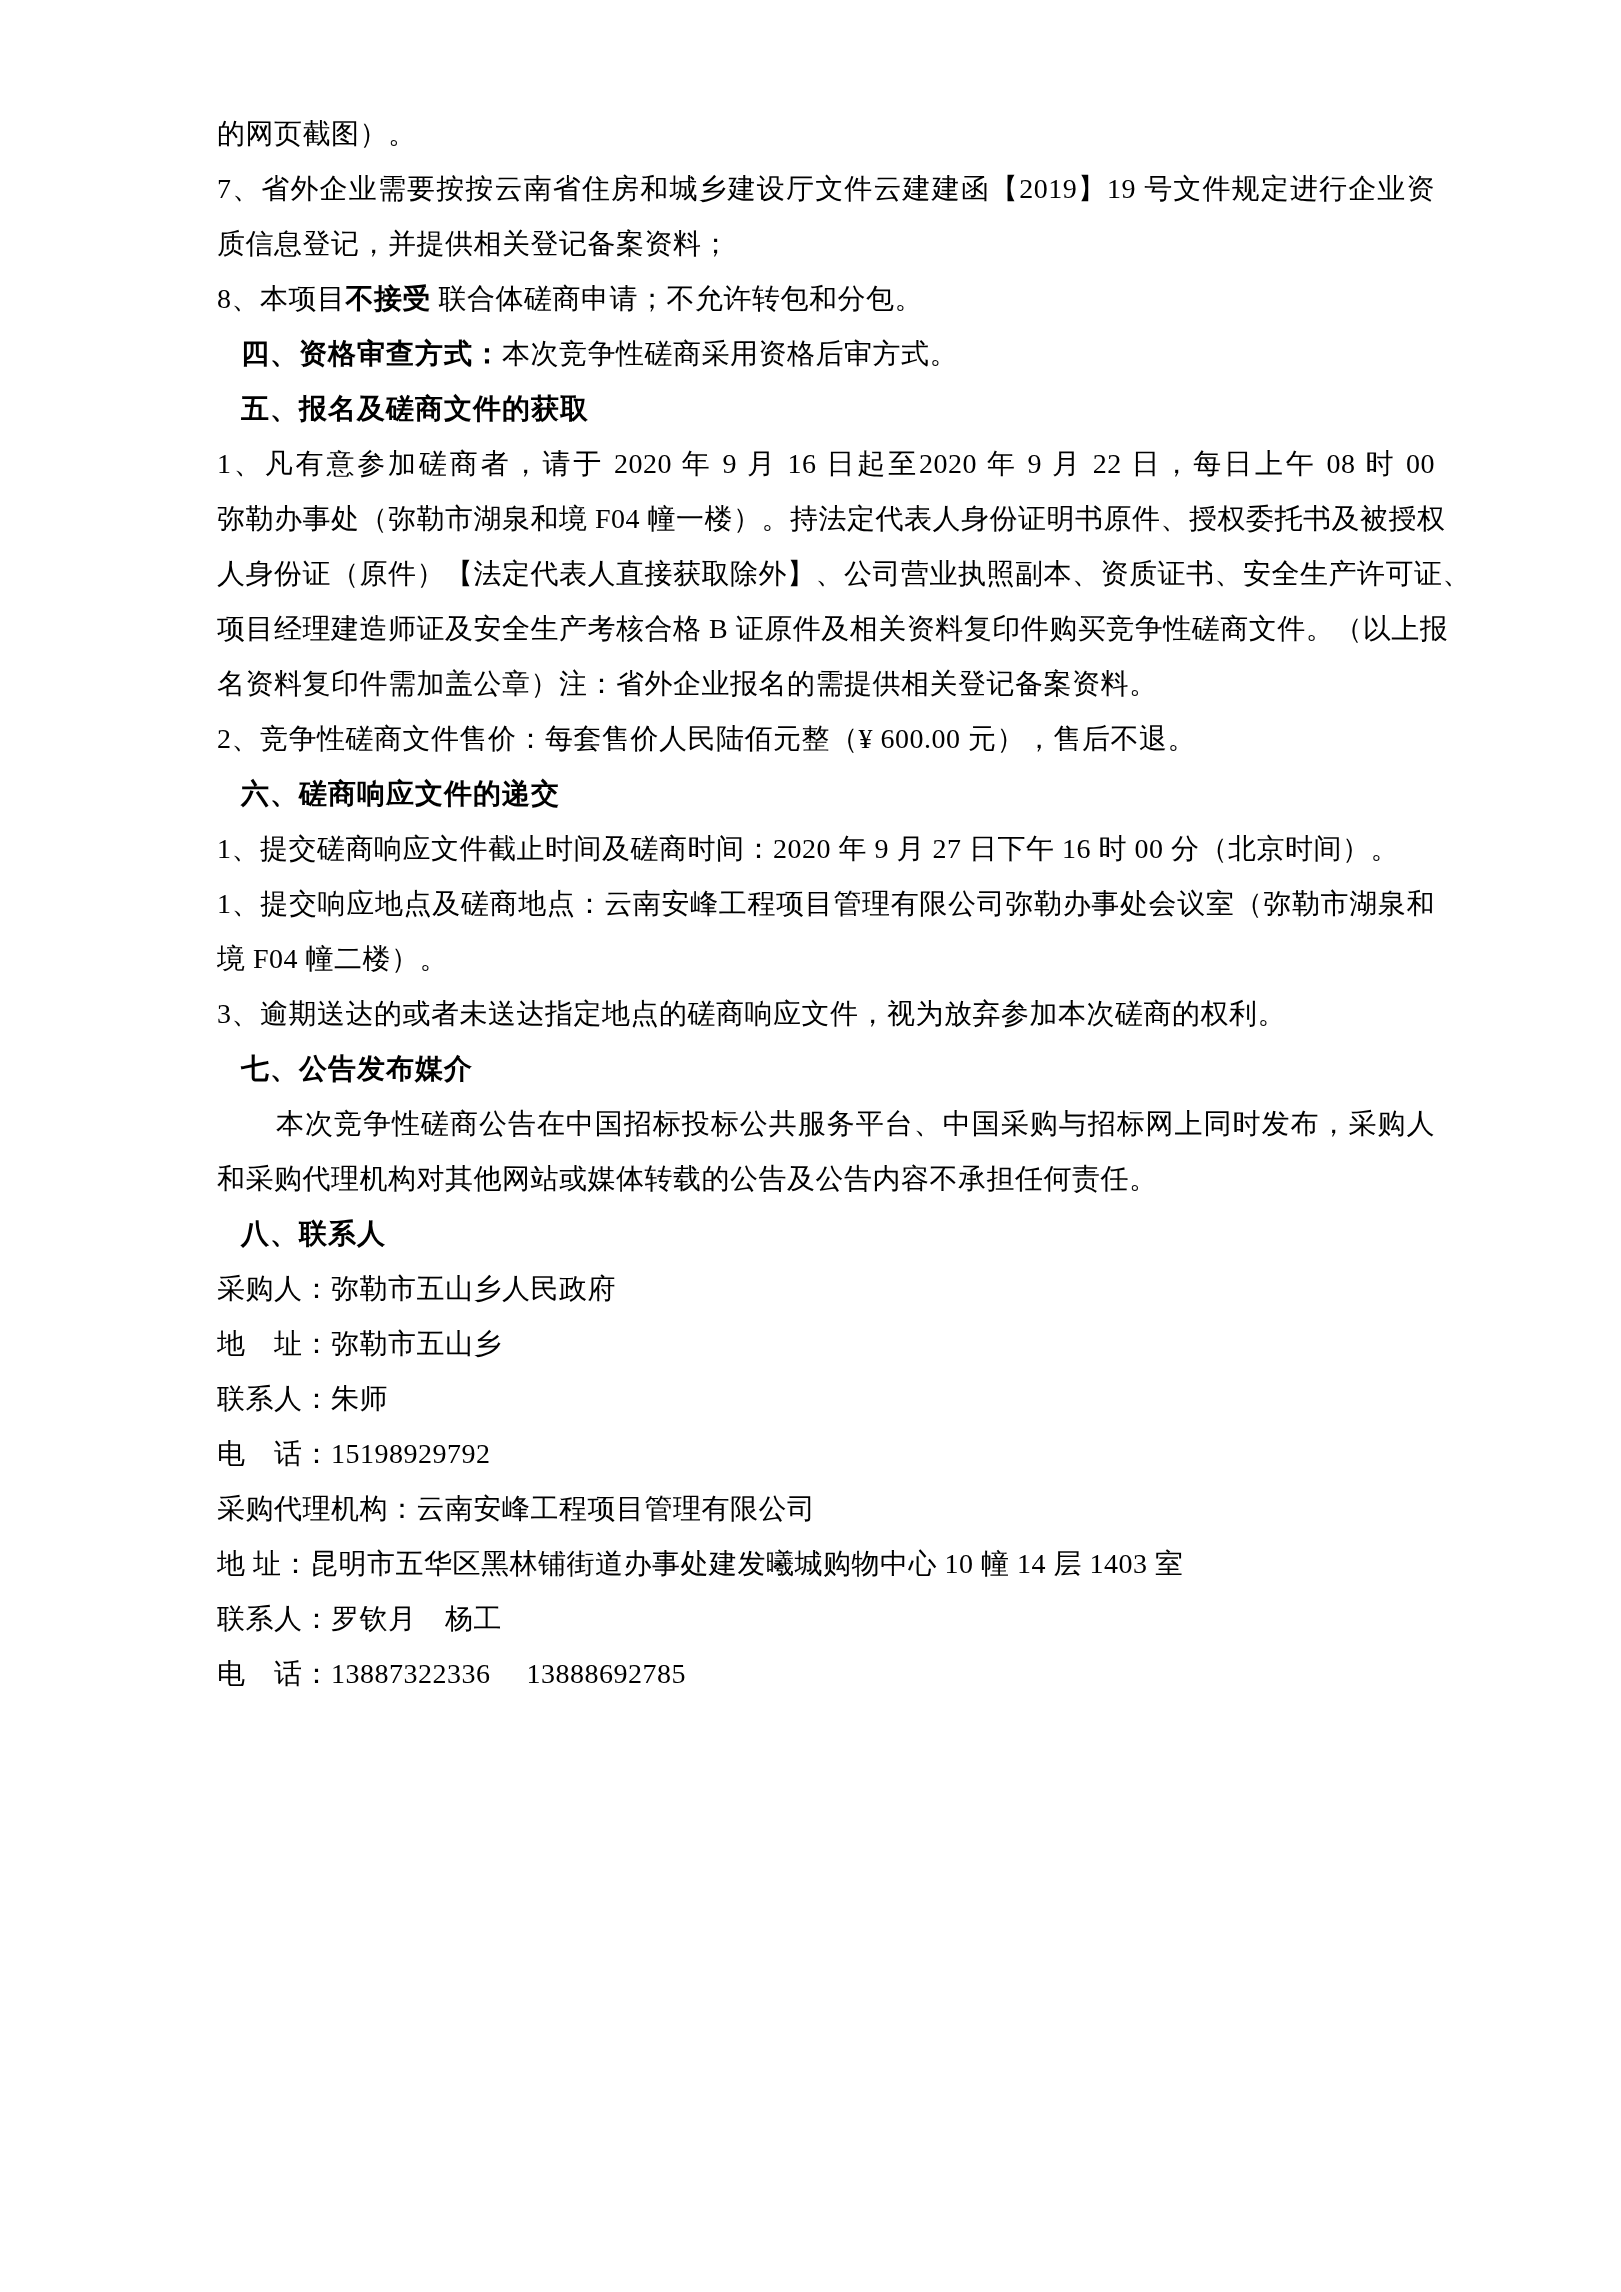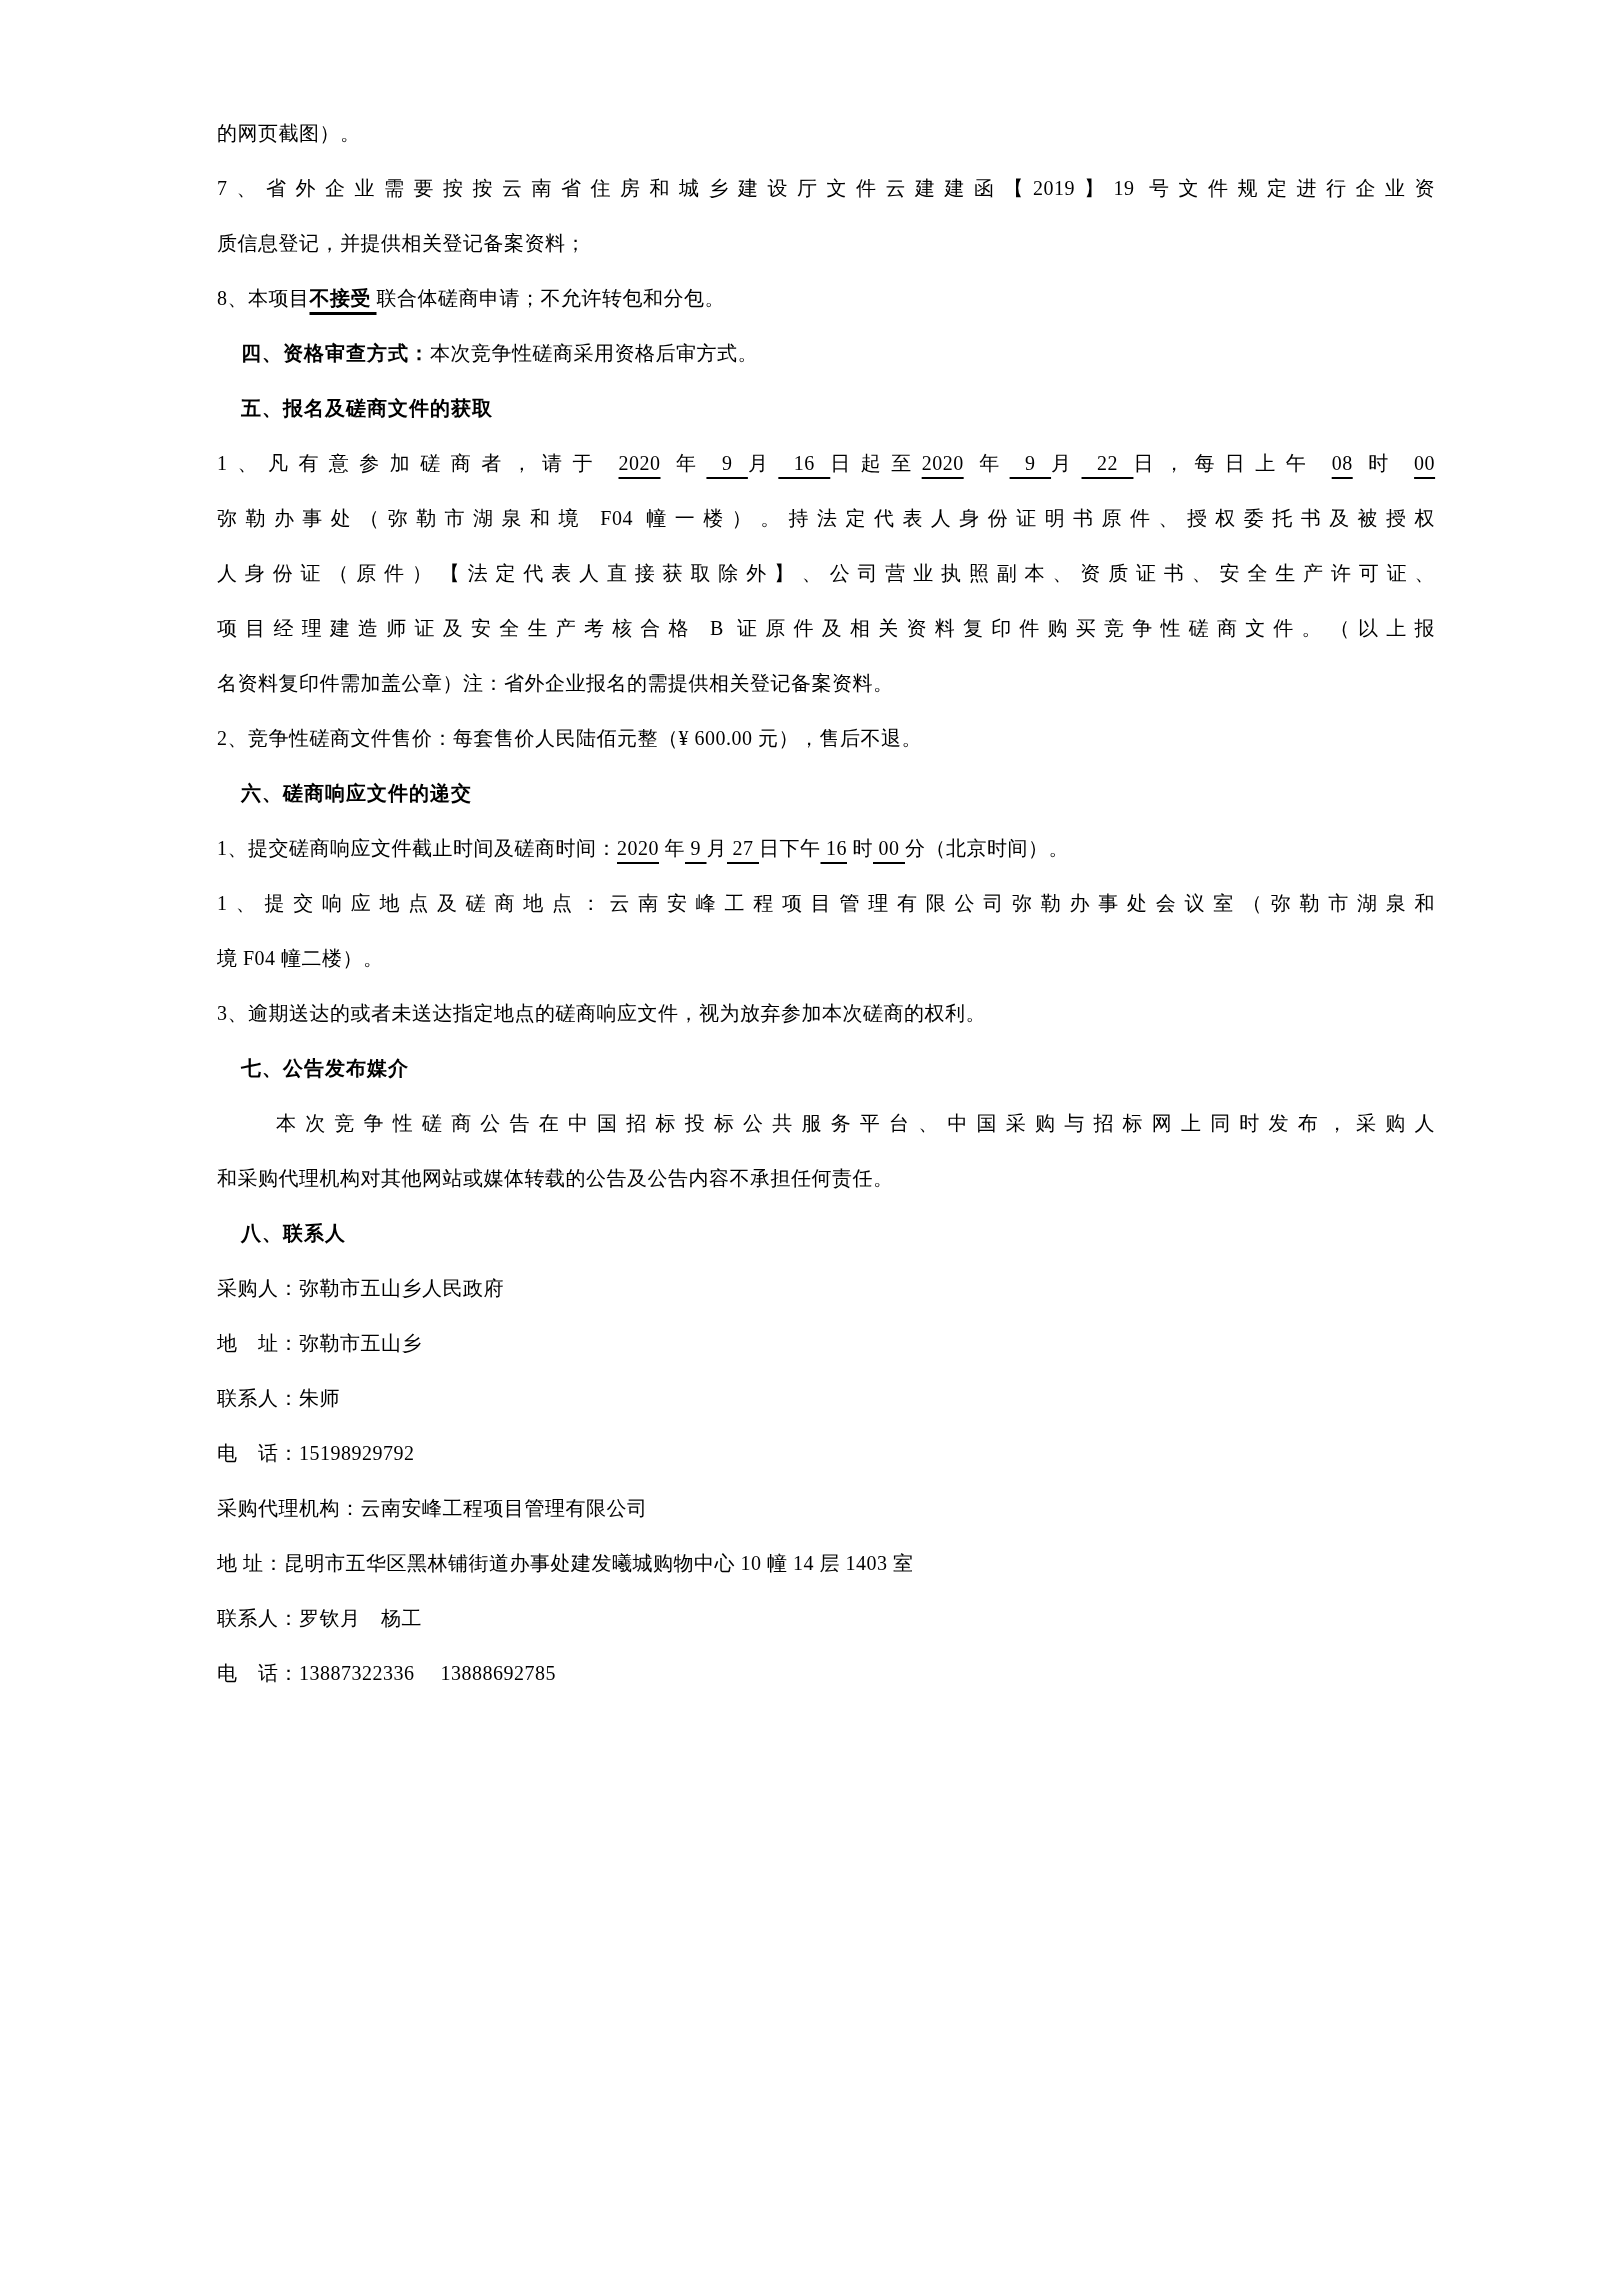--- a/index.html
+++ b/index.html
@@ -18,21 +18,21 @@
   }
   .content {
     position: absolute;
     left: 217px;
     top: 106px;
     width: 1218px;
   }
   .line {
     height: 55px;
     line-height: 55px;
-    font-size: 20px;
+    font-size: 28px;
     white-space: nowrap;
     text-align: left;
     letter-spacing: 0.5px;
   }
   
   .line.j {
     text-align: justify;
     text-align-last: justify;
   }
   
@@ -41,21 +41,20 @@
     font-family: "Liberation Sans", "DejaVu Sans", sans-serif;
     letter-spacing: 1px;
     margin-left: 24px;
   }
   
   .b {
     font-weight: 700;
   }
   
   .u {
-    text-decoration: underline;
     text-decoration-thickness: 2px;
     text-underline-offset: 6.9px;
   }
   .b.u {
     text-decoration-thickness: 2.9px;
   }
 </style>
 </head>
 <body>
 

